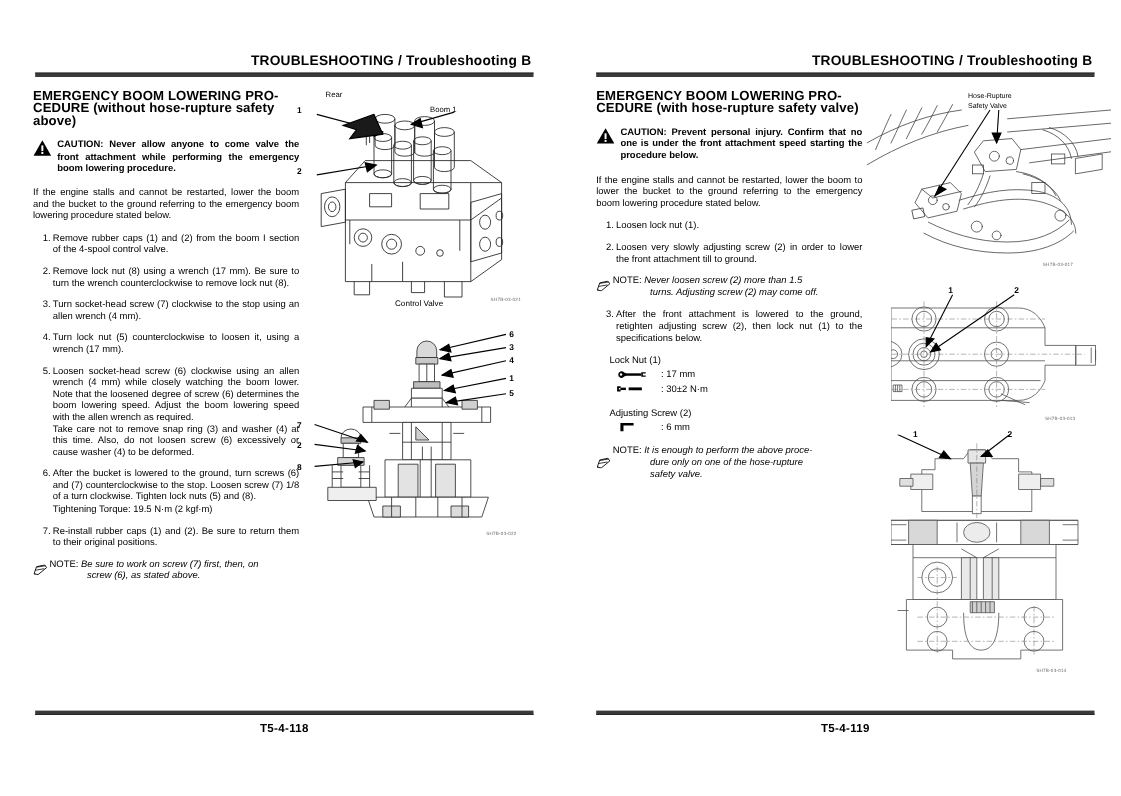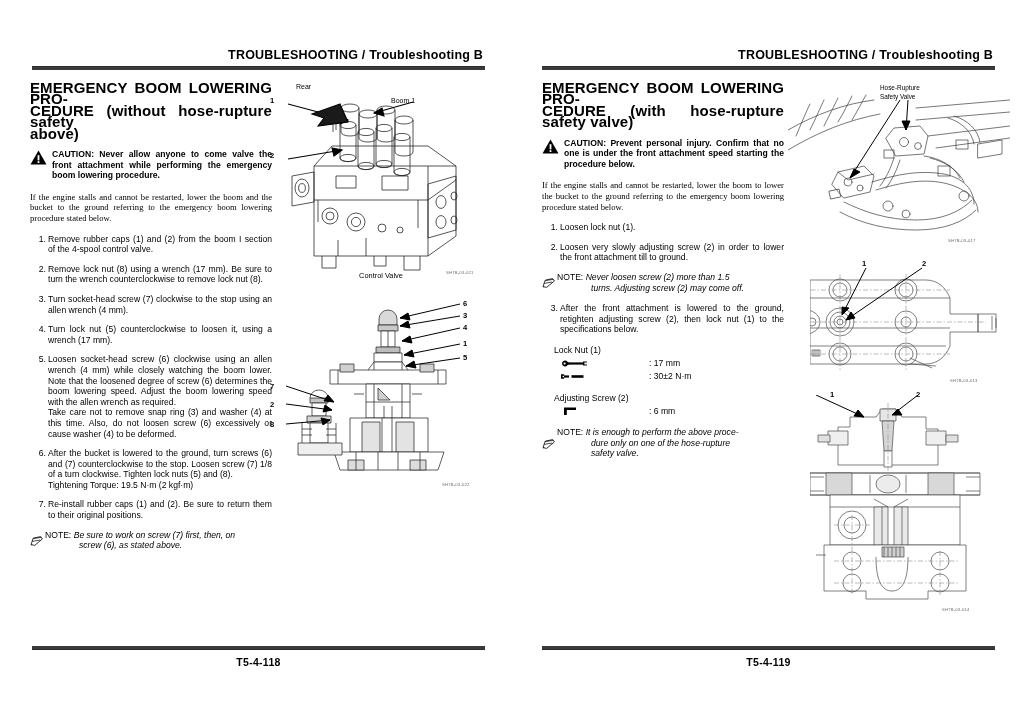--- a/index.html
+++ b/index.html
@@ -80,21 +80,21 @@
     top: 82px;
     width: 242px;
     font-size: 8.6px;
     line-height: 10.6px;
   }
   .page-left  .textcol { left: 30px; }
   .page-right .textcol { left: 32px; }
 
   .sect-title {
     font-weight: bold;
-    font-size: 15px;
+    font-size: 12px;
     line-height: 11.4px;
     text-align: justify;
     letter-spacing: 0.1px;
     margin-bottom: 5px;
   }
 
   .caution {
     display: flex;
     align-items: flex-start;
     margin: 10px 0 11px 0;
@@ -109,21 +109,20 @@
   .caution .ctext {
     font-weight: bold;
     font-size: 8.6px;
     line-height: 10.6px;
     text-align: justify;
   }
 
   p.body {
     margin: 0 0 10px 0;
     text-align: justify;
-    font-family: Liberation Serif, serif;
   }
 
   ol.steps {
     margin: 0;
     padding: 0;
     list-style: none;
   }
   ol.steps > li {
     position: relative;
     padding-left: 18px;
@@ -164,21 +163,20 @@
   .note .nind { display: block; padding-left: 34px; }
 
   
   .spec { margin: 10px 0 10px 0; padding-left: 12px; }
   .spec .spec-title { margin-bottom: 2px; }
   .spec .row {
     display: flex;
     align-items: center;
     height: 12px;
     margin-bottom: 1px;
-    gap: 48px;
   }
   .spec .row .ico {
     width: 38px;
     flex: 0 0 auto;
     margin-right: 3px;
     padding-left: 6px;
   }
   .spec .row .ico svg { display: block; }
   .spec .row .val { font-size: 8.6px; }
   .spec .gap { height: 9px; }

